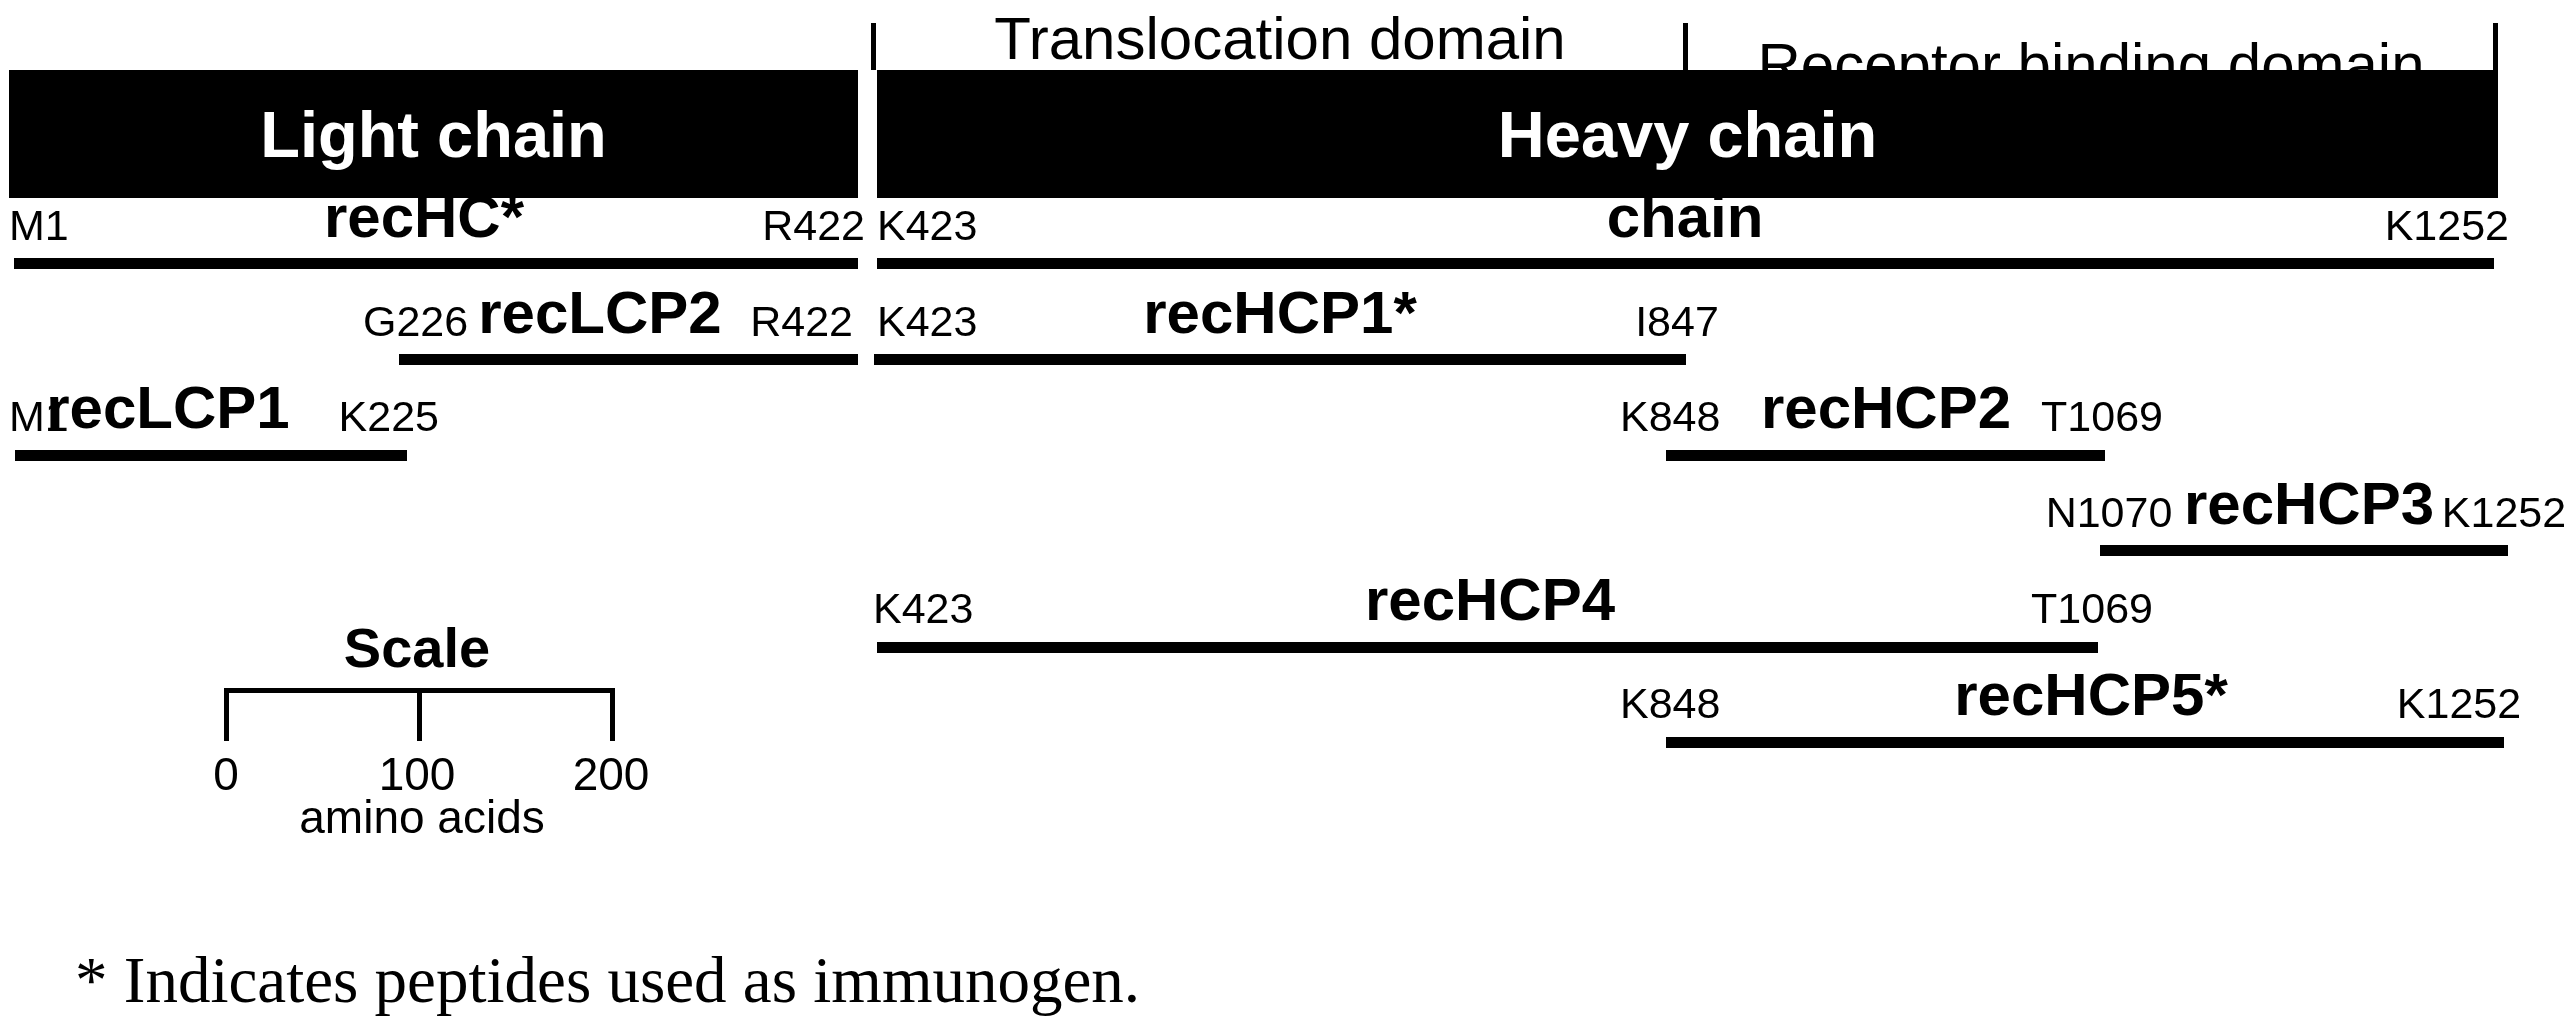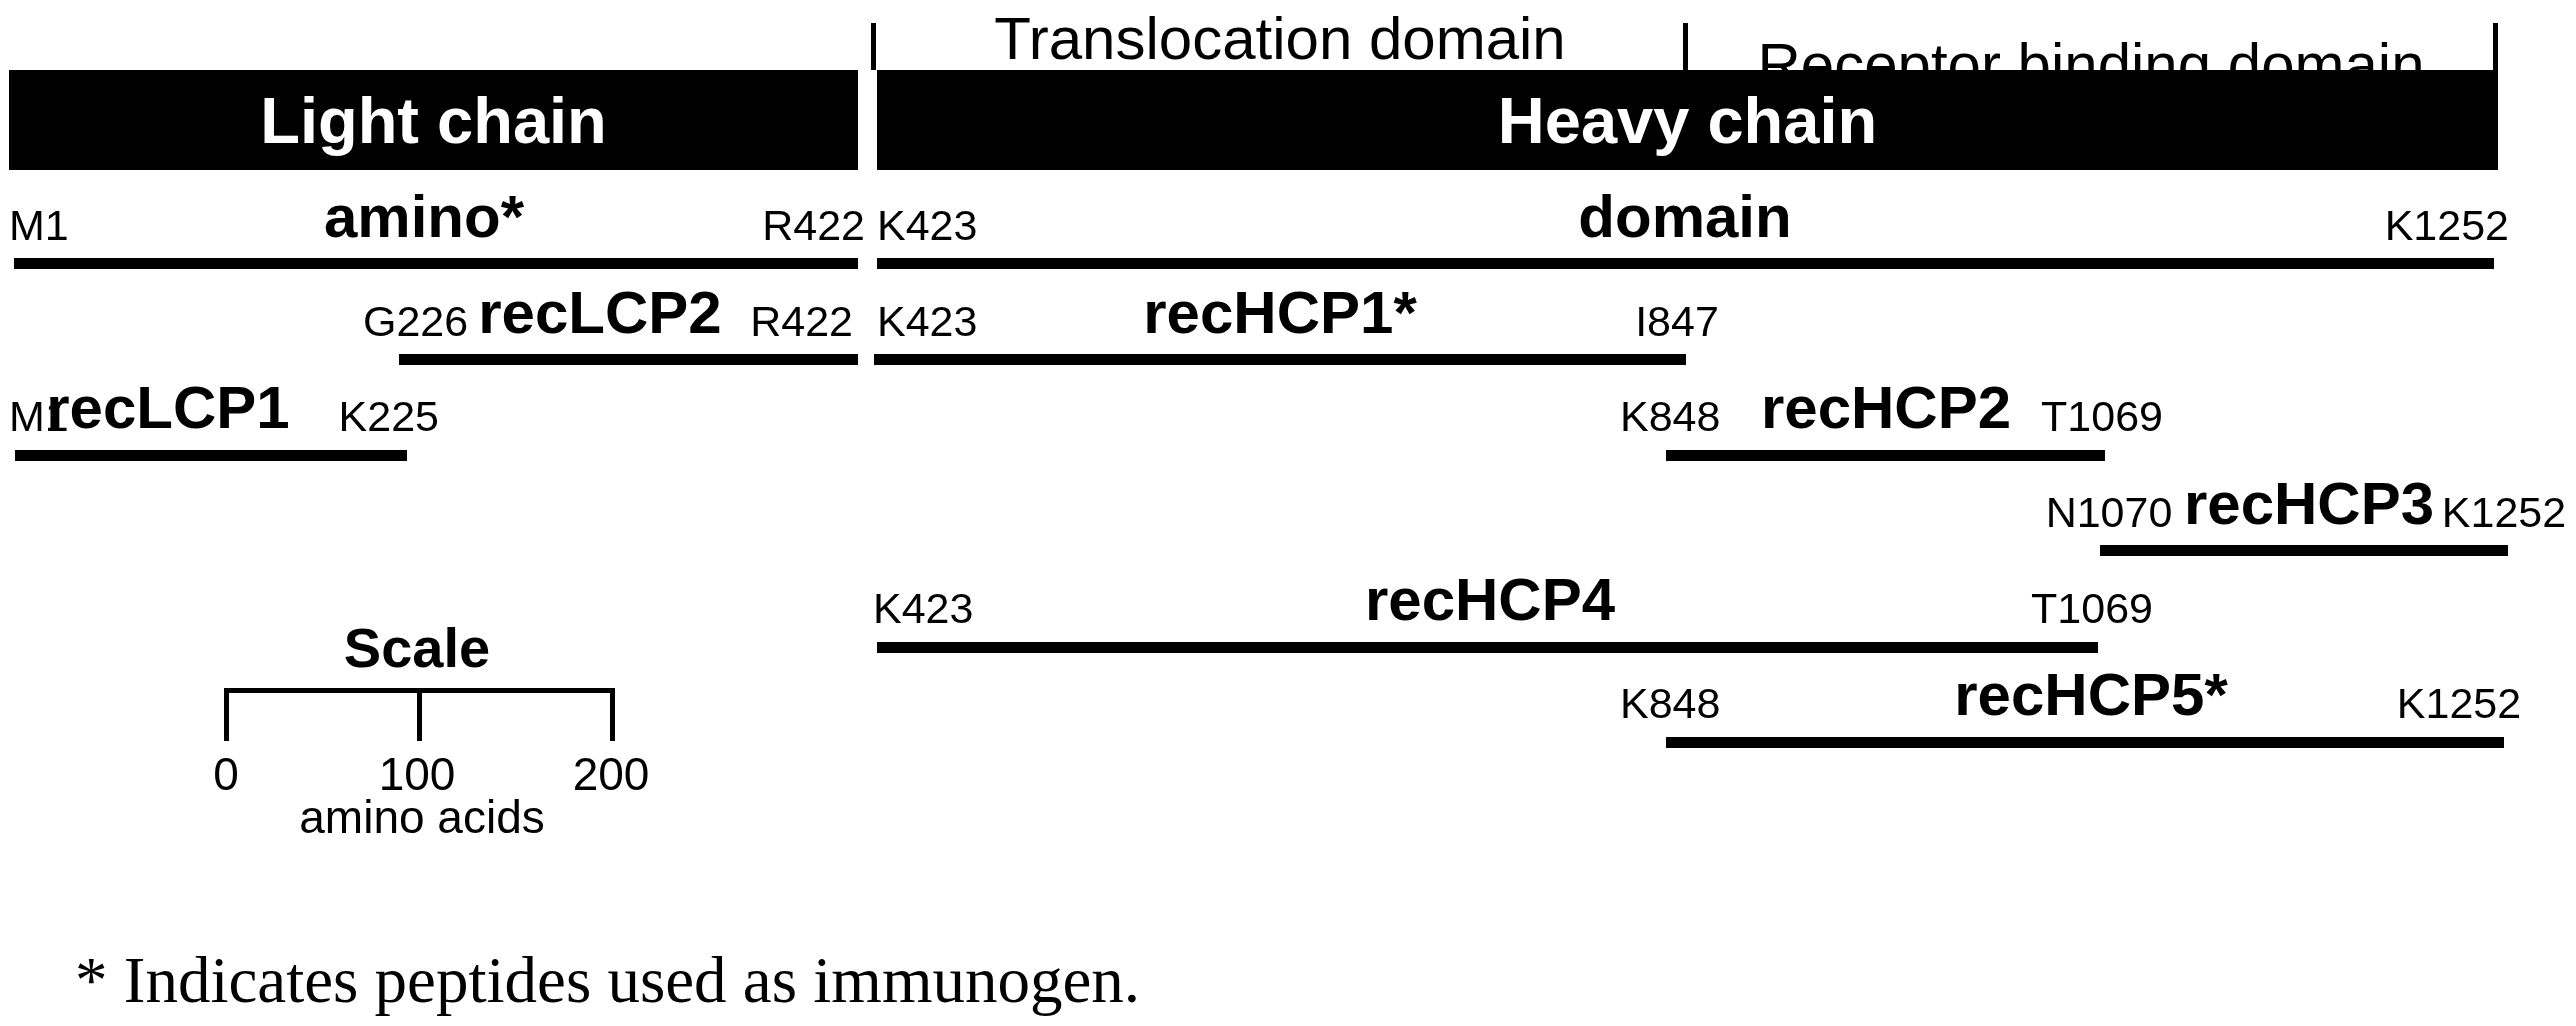--- a/index.html
+++ b/index.html
@@ -12,21 +12,21 @@
   }
   .domain-label{
     position:absolute;top:5.6px;
     transform:translateX(-50%);
     font-size:60px;line-height:1.1;white-space:nowrap;
   }
   .bracket-tick{
     position:absolute;top:23px;width:4.9px;height:47px;background:#000;
   }
   .chain-bar{
-    position:absolute;top:70px;height:100px;background:#000;
+    position:absolute;top:70px;height:128px;background:#000;
     display:flex;align-items:center;justify-content:center;
   }
   .chain-bar .chain-label{
     color:#fff;font-weight:bold;font-size:65px;white-space:nowrap;
   }
   .seg-line{
     position:absolute;height:10.5px;background:#000;
   }
   .seg-label{
     position:absolute;font-size:43px;line-height:1;white-space:nowrap;
@@ -78,25 +78,25 @@
     <div class="bracket-tick" style="left: 1683px;"></div>
     <div class="bracket-tick" style="left: 2493px;"></div>
     <div class="chain-bar" style="left: 9px; width: 849px;">
       <span class="chain-label">Light chain</span>
     </div>
     <div class="chain-bar" style="left: 877px; width: 1621px;">
       <span class="chain-label">Heavy chain</span>
     </div>
     <div class="seg-line" style="left: 14px; top: 258px; width: 844px;"></div>
     <span class="seg-label" style="left: 9px; bottom: 779px;">M1</span>
-    <span class="seg-label bold align-center" style="left: 424px; bottom: 779px;">amino*</span>
+    <span class="seg-label bold align-center" style="left: 424px; bottom: 779px;">recHC*</span>
     <span class="seg-label align-right" style="left: 865px; bottom: 779px;">R422</span>
     <div class="seg-line" style="left: 877px; top: 258px; width: 1617px;"></div>
     <span class="seg-label" style="left: 877px; bottom: 779px;">K423</span>
-    <span class="seg-label bold align-center" style="left: 1685px; bottom: 779px;">domain</span>
+    <span class="seg-label bold align-center" style="left: 1685px; bottom: 779px;">chain</span>
     <span class="seg-label align-right" style="left: 2509px; bottom: 779px;">K1252</span>
     <div class="seg-line" style="left: 399px; top: 354px; width: 459px;"></div>
     <span class="seg-label" style="left: 363px; bottom: 683px;">G226</span>
     <span class="seg-label bold align-center" style="left: 600px; bottom: 683px;">recLCP2</span>
     <span class="seg-label align-right" style="left: 853px; bottom: 683px;">R422</span>
     <div class="seg-line" style="left: 874px; top: 354px; width: 812px;"></div>
     <span class="seg-label" style="left: 877px; bottom: 683px;">K423</span>
     <span class="seg-label bold align-center" style="left: 1280px; bottom: 683px;">recHCP1*</span>
     <span class="seg-label align-center" style="left: 1677px; bottom: 683px;">I847</span>
     <div class="seg-line" style="left: 14.7px; top: 450px; width: 392px;"></div>

